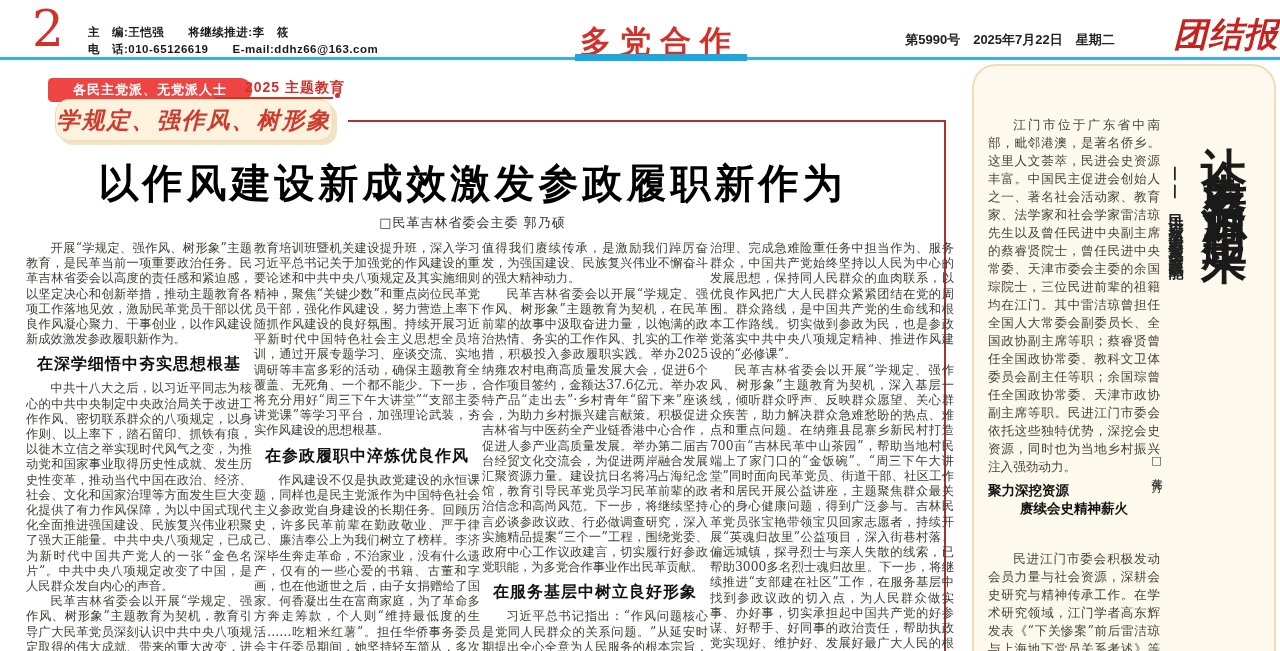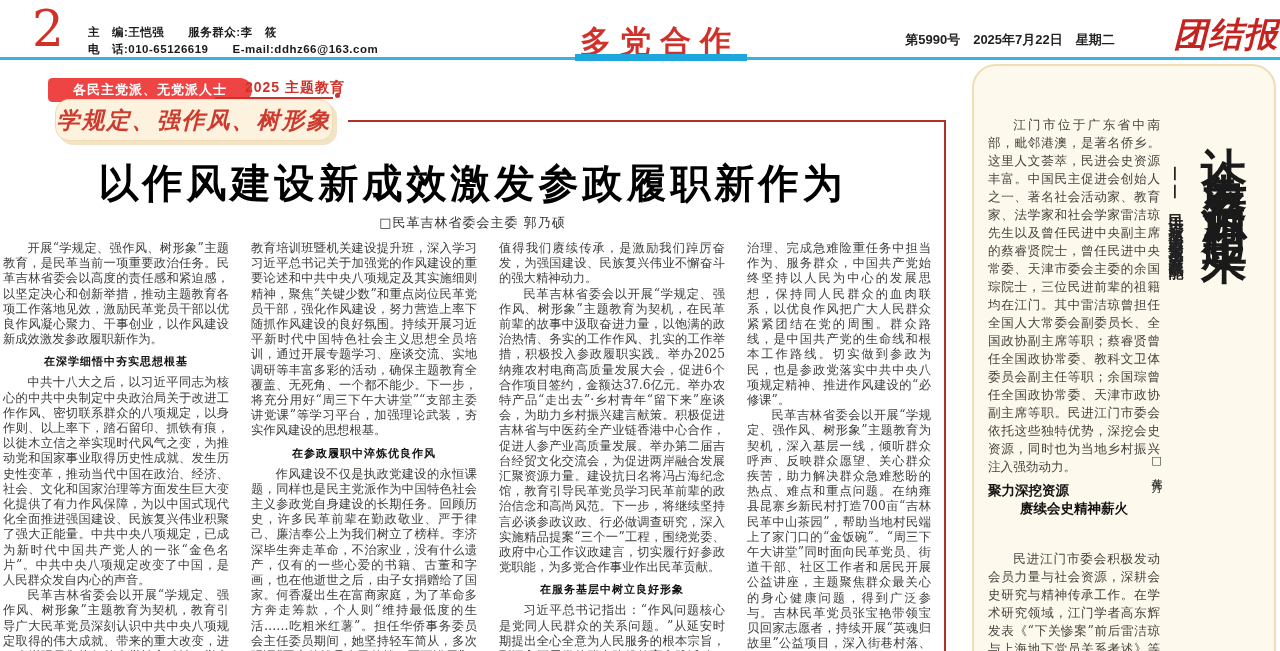--- a/index.html
+++ b/index.html
@@ -66,32 +66,32 @@
   .headline {
     position:absolute; left:0; top:156px; width:945px; text-align:center;
     font-size:40px; font-weight:700; color:#000; letter-spacing:4px;
     font-family:"DejaVu Serif", serif;
   }
   .byline {
     position:absolute; left:0; top:214px; width:945px; text-align:center;
     font-size:13px; color:#333; letter-spacing:1px;
   }
   .columns {
-    position:absolute; left:3px; top:241px; width:928px; height:410px;
-    display:flex; gap:22px; overflow:hidden;
+    position:absolute; left:26px; top:241px; width:928px; height:410px;
+    display:flex; gap:2px; overflow:hidden;
   }
   .col { overflow:hidden; }
   .col-a { flex:0 0 226px; } .col-b { flex:0 0 226px; } .col-c { flex:0 0 226px; } .col-d { flex:1 1 auto; }
   .col p {
     font-size:12.3px; line-height:15.2px; text-align:justify; color:#3e3d3b;
     font-family:"DejaVu Serif", serif;
   }
   .col p.indent { text-indent:2em; }
   .col h3 {
-    font-size:11px; font-weight:700; color:#111; text-align:center;
+    font-size:16px; font-weight:700; color:#111; text-align:center;
     margin:7px 0 6px; letter-spacing:1px; font-family:"Liberation Sans", sans-serif;
   }
 
   
   .side-box {
     position:absolute; left:972px; top:64px; width:304px; height:640px;
     background:#fdf9ec; border:2px solid #f0dcb5; border-radius:24px;
   }
   .side-text { position:absolute; left:14px; top:18px; width:172px; }
   .side-text p {
@@ -119,21 +119,21 @@
     font-family:"DejaVu Serif", serif;
   }
 </style>
 </head>
 <body>
 
 <div class="page">
 
   <div class="pagenum">2</div>
   <div class="editor-block">
-    <div>主　编:王恺强　　服务群众:李　筱</div>
+    <div>主　编:王恺强　　将继续推进:李　筱</div>
     <div>电　话:010-65126619　　E-mail:ddhz66@163.com</div>
   </div>
   <div class="section-title">多党合作</div>
   <div class="issue-info">第5990号　2025年7月22日　星期二</div>
   <div class="masthead">团结报</div>
   <div class="cyan-rule"></div>
   <div class="cyan-rule-thick"></div>
 
   <div class="badge-red">各民主党派、无党派人士</div>
   <div class="badge-2025">2025 主题教育</div>

